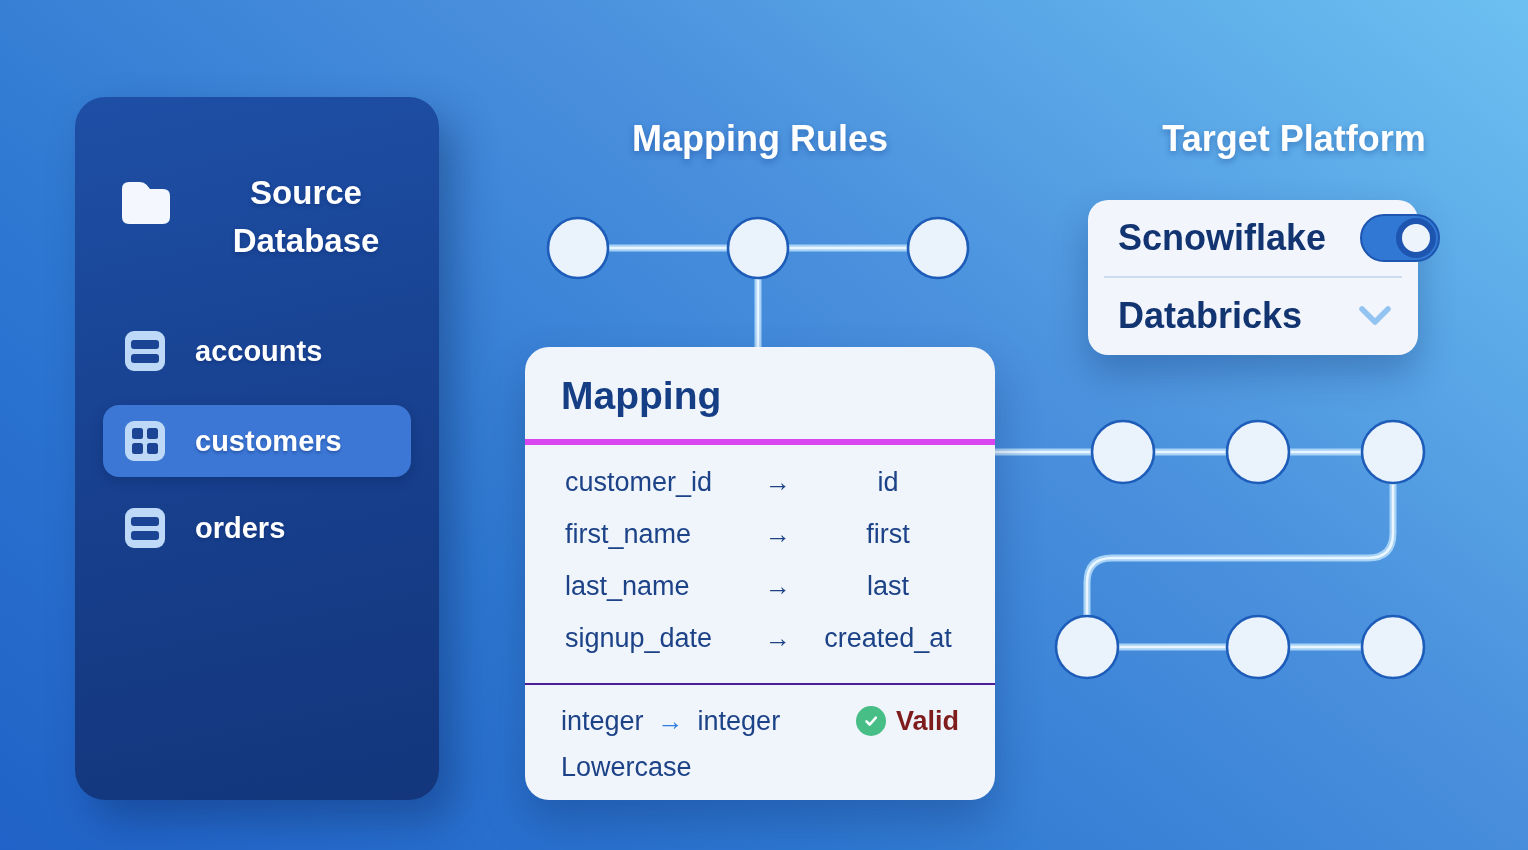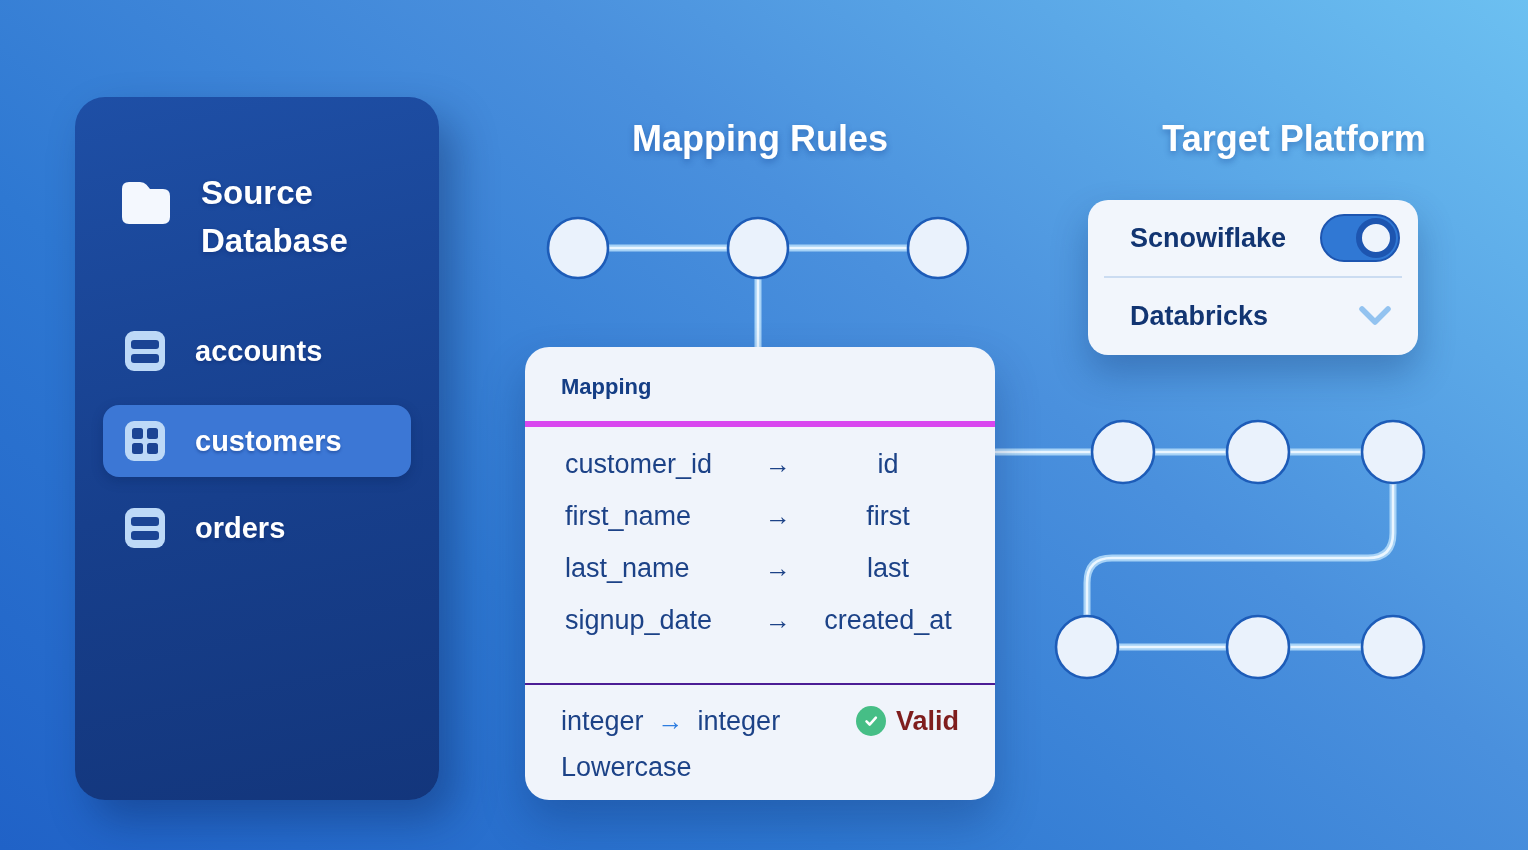--- a/index.html
+++ b/index.html
@@ -12,20 +12,21 @@
   .connectors{position:absolute;left:0;top:0;z-index:1;pointer-events:none;}
   .line-outer{stroke:#a6d2f6;stroke-width:7;fill:none;stroke-linecap:round;}
   .line-inner{stroke:#eaf6ff;stroke-width:2.6;fill:none;stroke-linecap:round;}
   .node{fill:#eaf2fc;stroke:#1d5cb8;stroke-width:2.6;}
   
   .sidebar{
     position:absolute;left:75px;top:97px;width:364px;height:703px;z-index:2;
     border-radius:30px;
     background:linear-gradient(168deg,#1e4fa6 0%,#173f8c 55%,#13367c 100%);
     box-shadow:16px 20px 42px rgba(8,32,86,.38);
+    text-align:center;
   }
   .sb-header{position:absolute;left:44px;top:72px;display:flex;gap:28px;}
   .folder-icon{width:54px;height:50px;margin-top:8px;flex:0 0 auto;}
   .sb-title{
     margin:0;width:210px;font-size:33px;line-height:48px;font-weight:700;color:#ffffff;
     text-shadow:0 2px 4px rgba(10,40,110,.45);
   }
   .sb-item{
     position:absolute;left:28px;width:308px;height:72px;box-sizing:border-box;
     display:flex;align-items:center;gap:30px;padding-left:22px;
@@ -49,21 +50,21 @@
   }
   .mapping-title{left:510px;top:118px;width:500px;}
   .target-title{left:1104px;top:118px;width:380px;}
   
   .map-card{
     position:absolute;left:525px;top:347px;width:470px;height:453px;z-index:2;
     background:#f0f4fb;border-radius:24px;box-sizing:border-box;
     box-shadow:0 22px 44px rgba(10,40,100,.30);
   }
   .map-card-title{
-    margin:0;padding:27px 36px 21px;font-size:22px;font-weight:700;color:#153e85;
+    margin:0;padding:27px 36px 21px;font-size:39px;font-weight:700;color:#153e85;
   }
   .map-rows{border-top:6px solid #d946ef;padding:11px 40px 0;}
   .map-row{display:flex;align-items:center;height:52px;font-size:27px;color:#1c4287;}
   .map-row .src{width:200px;}
   .map-row .arr{width:56px;font-size:26px;font-weight:700;color:#1c4287;}
   .map-row .dst{flex:1;text-align:center;}
   .map-footer{
     position:absolute;left:0;right:0;top:336px;bottom:0;box-sizing:border-box;
     border-top:2px solid #4c1d95;padding:13px 36px 0;
     display:flex;justify-content:space-between;
@@ -78,21 +79,21 @@
     display:flex;align-items:center;justify-content:center;
   }
   
   .target-card{
     position:absolute;left:1088px;top:200px;width:330px;height:155px;z-index:2;
     background:#f2f6fc;border-radius:20px;box-sizing:border-box;
     box-shadow:0 18px 36px rgba(10,40,100,.30);
   }
   .t-row{
     height:76px;display:flex;align-items:center;justify-content:space-between;
-    padding:0 26px 0 42px;font-size:27px;font-weight:600;color:#123572;gap:34px;
+    padding:0 26px 0 30px;font-size:36px;font-weight:600;color:#123572;gap:34px;
   }
   .t-divider{height:2px;background:#cbdcf1;margin:0 16px;}
   .toggle{
     position:relative;width:80px;height:48px;border-radius:24px;cursor:pointer;
     background:#3078d4;border:2.5px solid #1d55b0;box-sizing:border-box;flex:0 0 auto;
   }
   .toggle .knob{
     position:absolute;right:2px;top:1.5px;width:40px;height:40px;border-radius:50%;
     background:#eef4fc;border:6px solid #1d55b0;box-sizing:border-box;
   }

